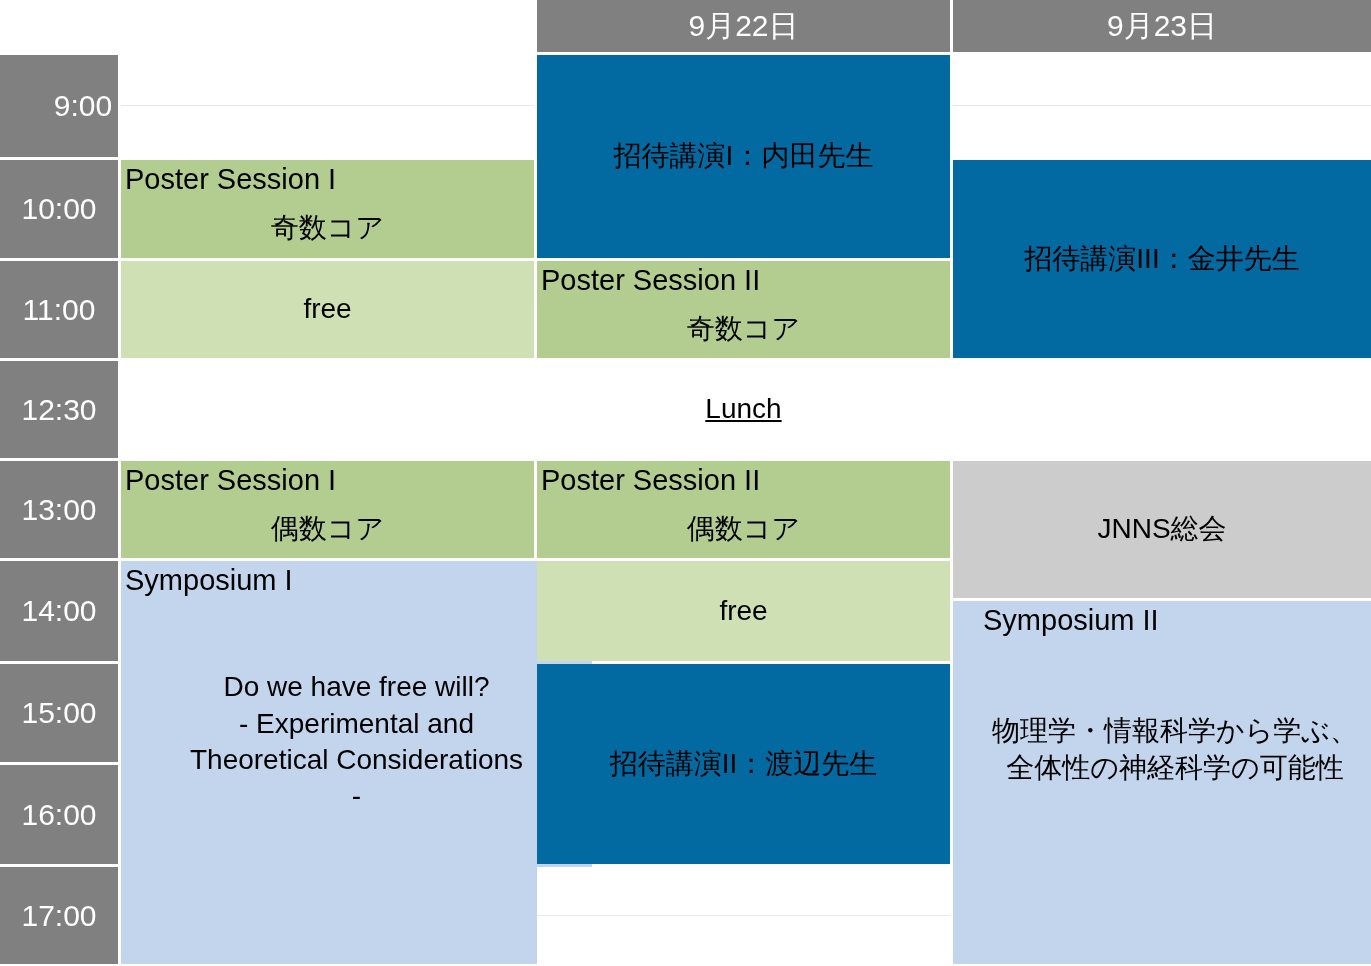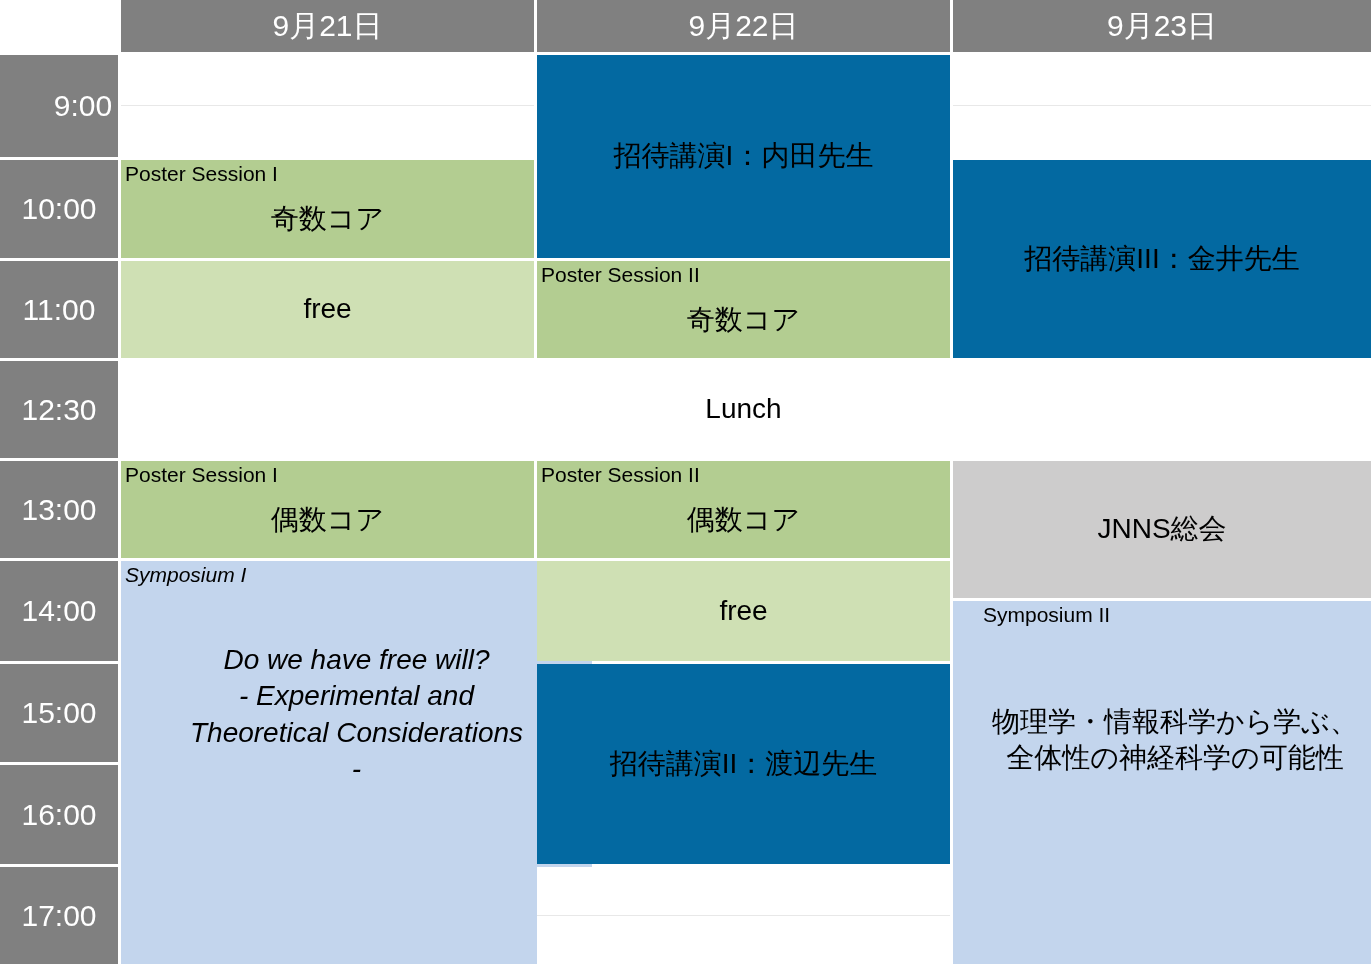--- a/index.html
+++ b/index.html
@@ -52,21 +52,21 @@
     justify-content: center;
     color: #000000;
     font-size: 28px;
     line-height: 1.32;
     text-align: center;
     padding: 2px 4px;
   }
   .event .title {
     width: 100%;
     text-align: left;
-    font-size: 21px;
+    font-size: 29px;
     line-height: 1.18;
   }
   .event .sub {
     width: 100%;
     text-align: center;
     font-size: 28px;
     line-height: 1.3;
   }
   
   .stack-top-title {
@@ -85,23 +85,20 @@
     height: 1px;
   }
 </style>
 </head>
 <body>
 
 <div id="schedule">
 
   <div class="cell corner" style="left:0px;top:0px;width:118px;height:52px;"></div>
 
-  <div class="cell dayhead" style="left:121px;top:0px;width:413px;height:52px;">
-    <span>9月21日</span>
-  </div>
 
   <div class="cell dayhead" style="left:537px;top:0px;width:413px;height:52px;">
     <span>9月22日</span>
   </div>
 
   <div class="cell dayhead" style="left:953px;top:0px;width:418px;height:52px;">
     <span>9月23日</span>
   </div>
 
   <div class="cell timecell" style="left:0px;top:55px;width:118px;height:102px;padding-left:48px;">
@@ -143,39 +140,39 @@
 
   <div class="cell event pos-lgreen" style="left:121px;top:261px;width:413px;height:97px;">
     <div class="sub">free</div>
   </div>
 
   <div class="cell event pos-green stack-top-title" style="left:121px;top:461px;width:413px;height:97px;">
     <div class="title">Poster Session I</div>
     <div class="sub" style="margin-top:14px;">偶数コア</div>
   </div>
 
-  <div class="cell event pos-blue stack-top-title" style="left:121px;top:561px;width:471px;height:403px;font-style:italic;">
+  <div class="cell event pos-blue stack-top-title" style="left:121px;top:561px;width:471px;height:403px;">
     <div class="title">Symposium I</div>
-    <div class="sub" style="margin-top:54px;">Do we have free will?</div>
+    <div class="sub" style="margin-top:72px;">Do we have free will?</div>
     <div class="sub">- Experimental and</div>
     <div class="sub">Theoretical Considerations</div>
     <div class="sub">-</div>
   </div>
 
   <div class="cell event pos-peach" style="left:537px;top:55px;width:413px;height:203px;">
     <div class="sub">招待講演I：内田先生</div>
   </div>
 
   <div class="cell event pos-green stack-top-title" style="left:537px;top:261px;width:413px;height:97px;">
     <div class="title">Poster Session II</div>
     <div class="sub" style="margin-top:14px;">奇数コア</div>
   </div>
 
   <div class="cell empty-white" style="left:121px;top:361px;width:413px;height:97px;"></div>
-  <div class="cell event pos-white" style="left:537px;top:361px;width:413px;height:97px;">
+  <div class="cell event pos-white" style="left:537px;top:361px;width:413px;height:97px;text-decoration:underline;">
     <div class="sub">Lunch</div>
   </div>
   <div class="cell empty-white" style="left:953px;top:361px;width:418px;height:97px;"></div>
 
   <div class="cell event pos-green stack-top-title" style="left:537px;top:461px;width:413px;height:97px;">
     <div class="title">Poster Session II</div>
     <div class="sub" style="margin-top:14px;">偶数コア</div>
   </div>
 
   <div class="cell event pos-lgreen" style="left:537px;top:561px;width:413px;height:100px;">

